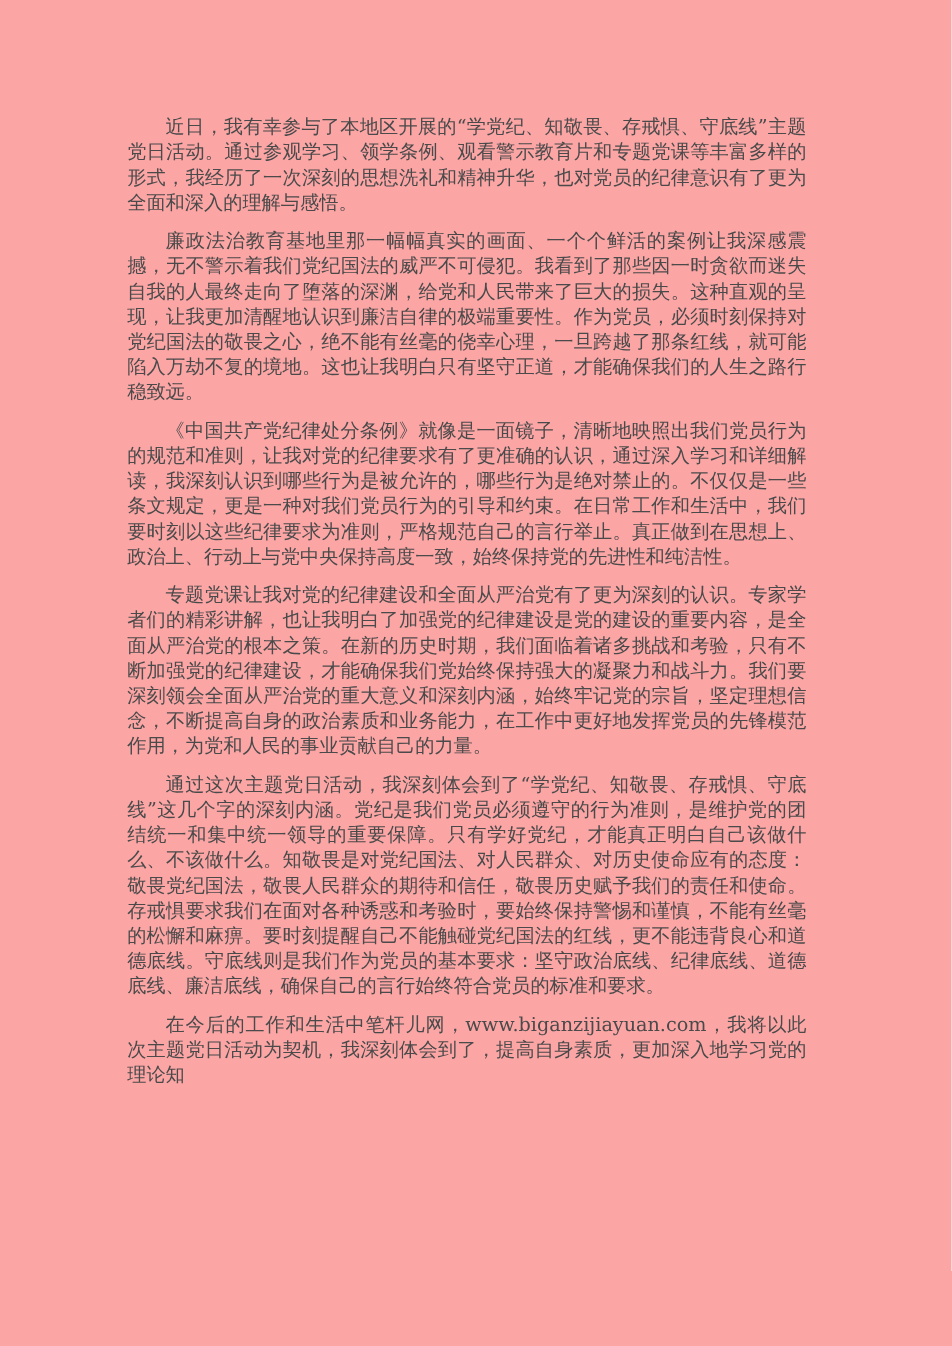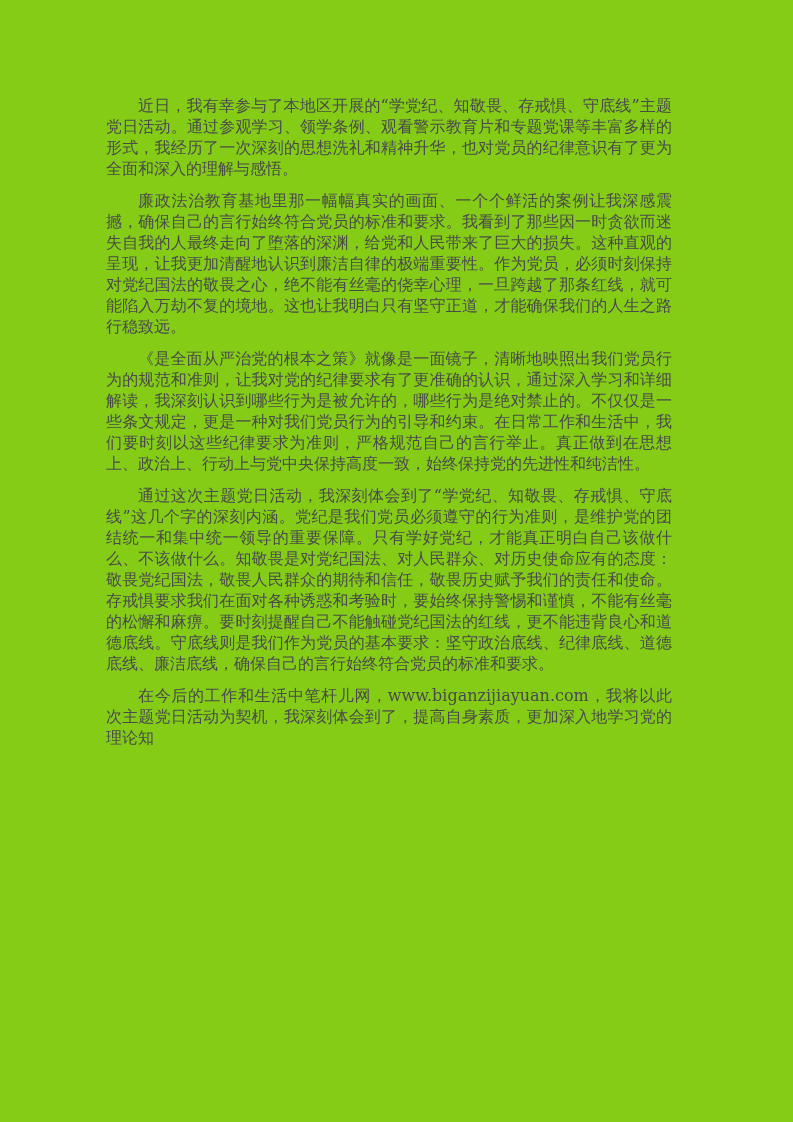--- a/index.html
+++ b/index.html
@@ -4,21 +4,21 @@
 <style>
   html, body {
     margin: 0;
     padding: 0;
     background: #ffffff;
   }
   .page {
     position: relative;
     width: 793px;
     height: 1122px;
-    background: #84cc16;
+    background: #fca5a5;
     overflow: hidden;
   }
   .content {
     position: absolute;
     left: 106px;
     top: 95px;
     width: 566px;
   }
   p.para {
     margin: 0 0 11px 0;
@@ -30,18 +30,19 @@
     text-indent: 2em;
     word-break: break-word;
   }
 </style>
 </head>
 <body>
 
 <div class="page">
   <div class="content">
       <p class="para">近日，我有幸参与了本地区开展的“学党纪、知敬畏、存戒惧、守底线”主题党日活动。通过参观学习、领学条例、观看警示教育片和专题党课等丰富多样的形式，我经历了一次深刻的思想洗礼和精神升华，也对党员的纪律意识有了更为全面和深入的理解与感悟。</p>
-      <p class="para">廉政法治教育基地里那一幅幅真实的画面、一个个鲜活的案例让我深感震撼，确保自己的言行始终符合党员的标准和要求。我看到了那些因一时贪欲而迷失自我的人最终走向了堕落的深渊，给党和人民带来了巨大的损失。这种直观的呈现，让我更加清醒地认识到廉洁自律的极端重要性。作为党员，必须时刻保持对党纪国法的敬畏之心，绝不能有丝毫的侥幸心理，一旦跨越了那条红线，就可能陷入万劫不复的境地。这也让我明白只有坚守正道，才能确保我们的人生之路行稳致远。</p>
-      <p class="para">《是全面从严治党的根本之策》就像是一面镜子，清晰地映照出我们党员行为的规范和准则，让我对党的纪律要求有了更准确的认识，通过深入学习和详细解读，我深刻认识到哪些行为是被允许的，哪些行为是绝对禁止的。不仅仅是一些条文规定，更是一种对我们党员行为的引导和约束。在日常工作和生活中，我们要时刻以这些纪律要求为准则，严格规范自己的言行举止。真正做到在思想上、政治上、行动上与党中央保持高度一致，始终保持党的先进性和纯洁性。</p>
+      <p class="para">廉政法治教育基地里那一幅幅真实的画面、一个个鲜活的案例让我深感震撼，无不警示着我们党纪国法的威严不可侵犯。我看到了那些因一时贪欲而迷失自我的人最终走向了堕落的深渊，给党和人民带来了巨大的损失。这种直观的呈现，让我更加清醒地认识到廉洁自律的极端重要性。作为党员，必须时刻保持对党纪国法的敬畏之心，绝不能有丝毫的侥幸心理，一旦跨越了那条红线，就可能陷入万劫不复的境地。这也让我明白只有坚守正道，才能确保我们的人生之路行稳致远。</p>
+      <p class="para">《中国共产党纪律处分条例》就像是一面镜子，清晰地映照出我们党员行为的规范和准则，让我对党的纪律要求有了更准确的认识，通过深入学习和详细解读，我深刻认识到哪些行为是被允许的，哪些行为是绝对禁止的。不仅仅是一些条文规定，更是一种对我们党员行为的引导和约束。在日常工作和生活中，我们要时刻以这些纪律要求为准则，严格规范自己的言行举止。真正做到在思想上、政治上、行动上与党中央保持高度一致，始终保持党的先进性和纯洁性。</p>
+      <p class="para">专题党课让我对党的纪律建设和全面从严治党有了更为深刻的认识。专家学者们的精彩讲解，也让我明白了加强党的纪律建设是党的建设的重要内容，是全面从严治党的根本之策。在新的历史时期，我们面临着诸多挑战和考验，只有不断加强党的纪律建设，才能确保我们党始终保持强大的凝聚力和战斗力。我们要深刻领会全面从严治党的重大意义和深刻内涵，始终牢记党的宗旨，坚定理想信念，不断提高自身的政治素质和业务能力，在工作中更好地发挥党员的先锋模范作用，为党和人民的事业贡献自己的力量。</p>
       <p class="para">通过这次主题党日活动，我深刻体会到了“学党纪、知敬畏、存戒惧、守底线”这几个字的深刻内涵。党纪是我们党员必须遵守的行为准则，是维护党的团结统一和集中统一领导的重要保障。只有学好党纪，才能真正明白自己该做什么、不该做什么。知敬畏是对党纪国法、对人民群众、对历史使命应有的态度：敬畏党纪国法，敬畏人民群众的期待和信任，敬畏历史赋予我们的责任和使命。存戒惧要求我们在面对各种诱惑和考验时，要始终保持警惕和谨慎，不能有丝毫的松懈和麻痹。要时刻提醒自己不能触碰党纪国法的红线，更不能违背良心和道德底线。守底线则是我们作为党员的基本要求：坚守政治底线、纪律底线、道德底线、廉洁底线，确保自己的言行始终符合党员的标准和要求。</p>
       <p class="para">在今后的工作和生活中笔杆儿网，www.biganzijiayuan.com，我将以此次主题党日活动为契机，我深刻体会到了，提高自身素质，更加深入地学习党的理论知</p>
     </div>
 </div>
 
 </body></html>

